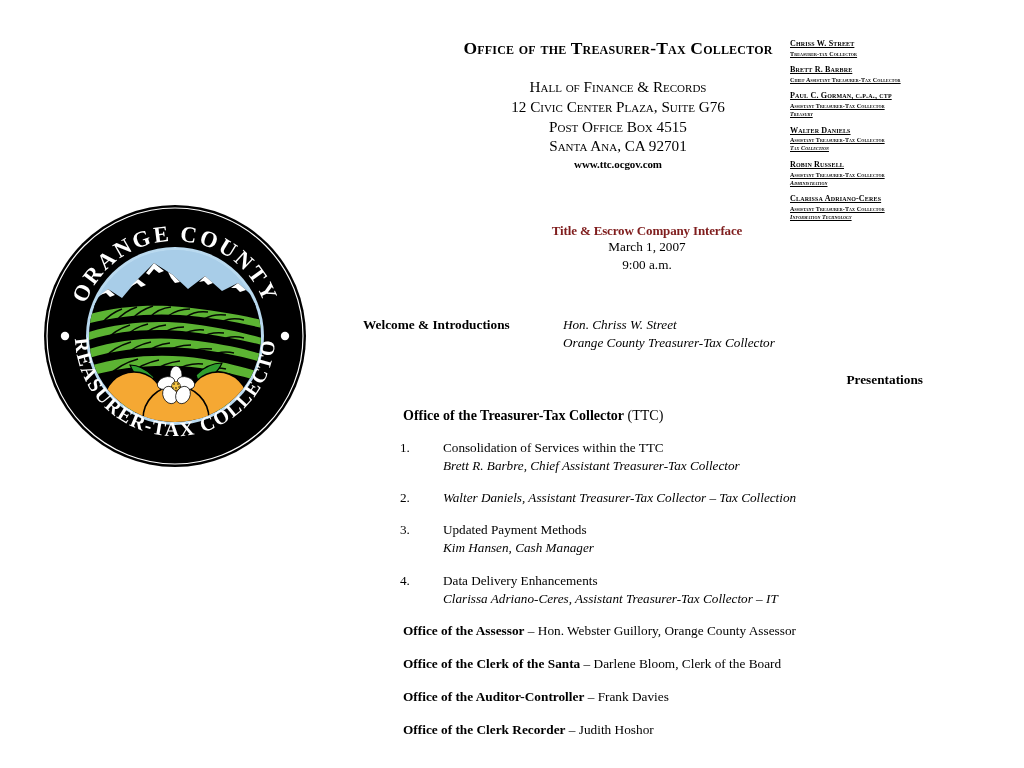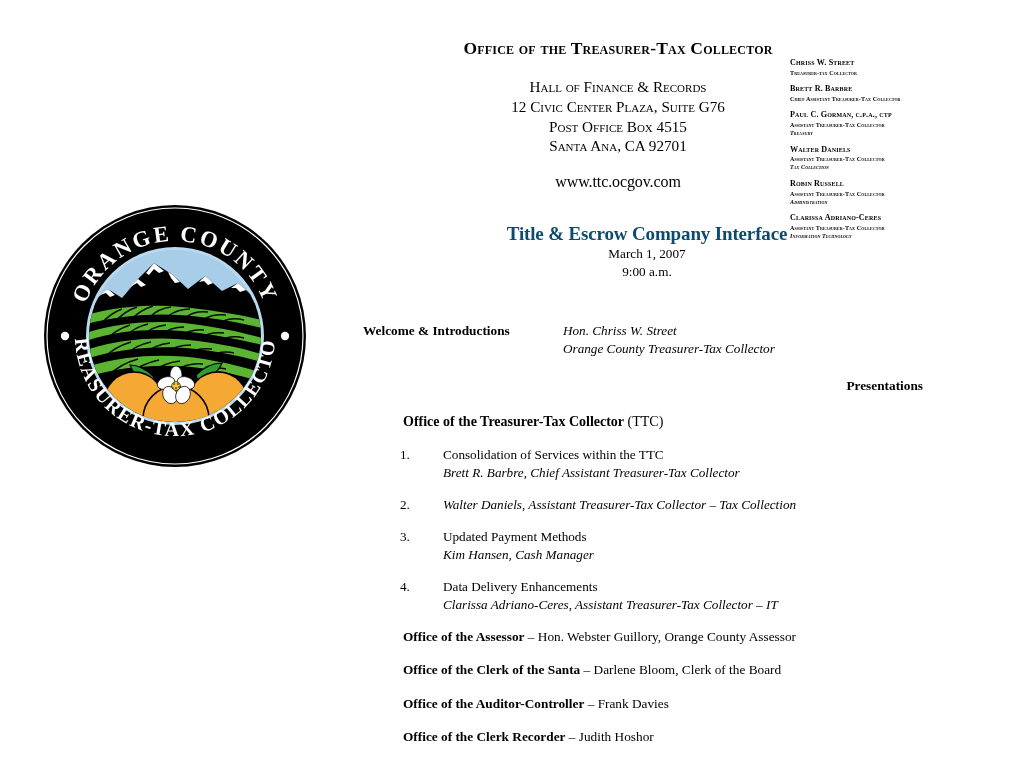--- a/index.html
+++ b/index.html
@@ -45,32 +45,33 @@
   #address-block {
     margin-top: 19px;
     font-size: 15.2px;
     line-height: 1.30;
   }
   #address-block .addr {
     font-variant: small-caps;
     white-space: nowrap;
   }
   #website {
-    font-weight: normal;
-    font-size: 16px;
-    margin-top: 16px;
+    font-weight: bold;
+    font-size: 11px;
+    margin-top: 1px;
     letter-spacing: -.1px;
   }
 
   
   #staff-list {
     position: absolute;
     left: 790px;
-    top: 58px;
+    top: 39px;
     width: 200px;
+    text-decoration: underline;
   }
   .staff-entry { margin-bottom: 7.5px; }
   .staff-name {
     font-size: 8.1px;
     font-weight: bold;
     font-variant: small-caps;
     letter-spacing: .15px;
     line-height: 1.30;
     white-space: nowrap;
   }
@@ -94,23 +95,23 @@
 
   
   #doc-body {
     position: absolute;
     left: 363px;
     top: 224px;
     width: 560px;
   }
   #event-title {
     text-align: center;
-    font-size: 19px;
-    font-weight: bold;
-    color: #0c4a6e;
+    font-size: 13px;
+    font-weight: bold;
+    color: #7f1d1d;
     letter-spacing: -.15px;
     line-height: 1.1;
     margin-left: 8px;
   }
   #event-date, #event-time {
     text-align: center;
     font-size: 13.2px;
     line-height: 1.34;
     margin-left: 8px;
   }

